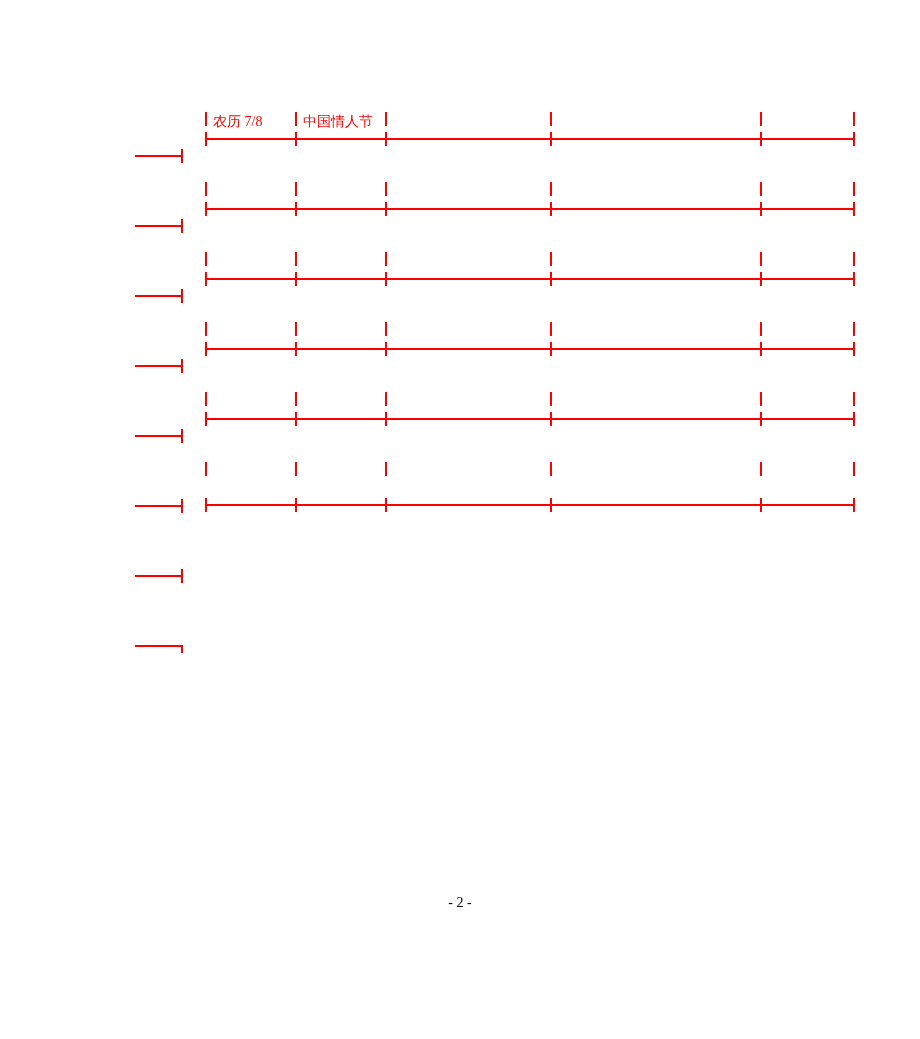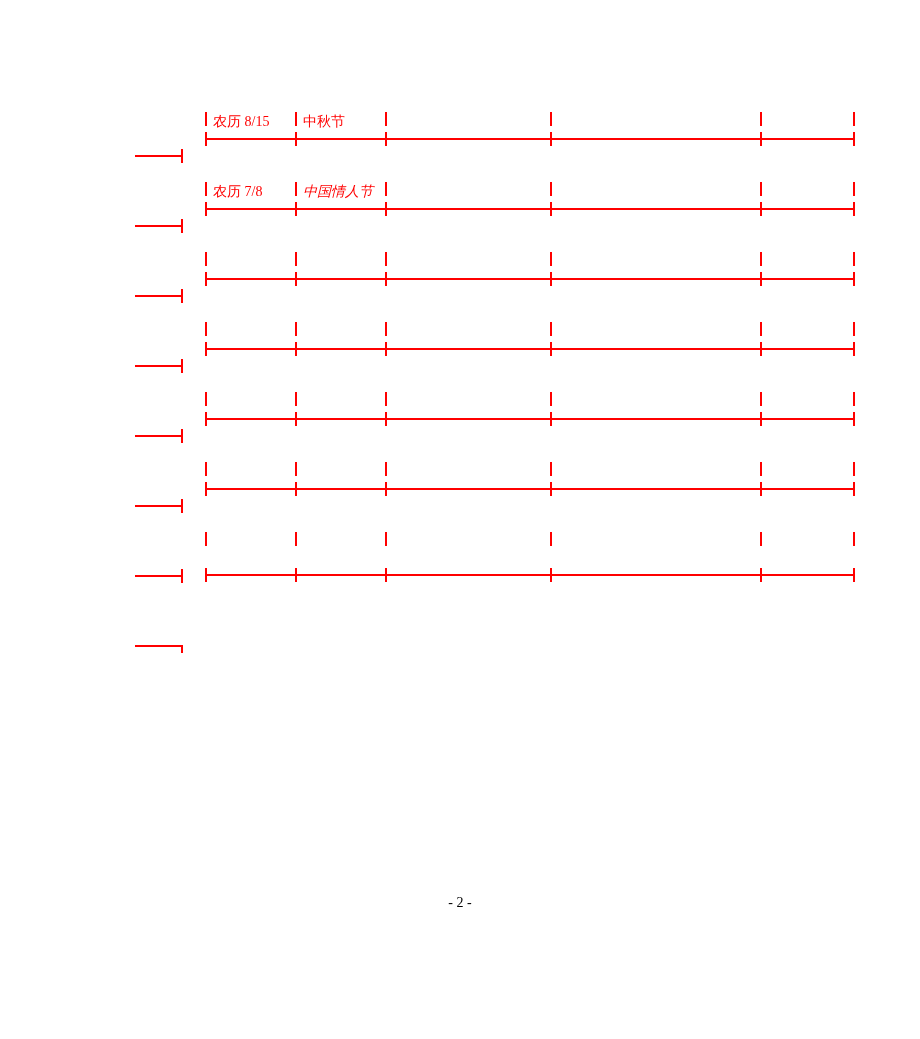--- a/index.html
+++ b/index.html
@@ -124,42 +124,22 @@
         <div class="tick top" style="left: 90px;"></div>
         <div class="tick bot" style="left: 90px;"></div>
         <div class="tick top" style="left: 180px;"></div>
         <div class="tick bot" style="left: 180px;"></div>
         <div class="tick top" style="left: 345px;"></div>
         <div class="tick bot" style="left: 345px;"></div>
         <div class="tick top" style="left: 555px;"></div>
         <div class="tick bot" style="left: 555px;"></div>
         <div class="tick top" style="left: 648px;"></div>
         <div class="tick bot" style="left: 648px;"></div>
-        <span class="cell-text" style="left: 8px;">农历 8/15</span>
-        <span class="cell-text" style="left: 98px;">中秋节</span>
-        <span class="cell-text" style="left: 188px;"></span>
-        <span class="cell-text" style="left: 353px;"></span>
-        <span class="cell-text" style="left: 563px;"></span>
-      </div>
-      <div class="trow">
-        <div class="baseline"></div>
-        <div class="tick top" style="left: 0px;"></div>
-        <div class="tick bot" style="left: 0px;"></div>
-        <div class="tick top" style="left: 90px;"></div>
-        <div class="tick bot" style="left: 90px;"></div>
-        <div class="tick top" style="left: 180px;"></div>
-        <div class="tick bot" style="left: 180px;"></div>
-        <div class="tick top" style="left: 345px;"></div>
-        <div class="tick bot" style="left: 345px;"></div>
-        <div class="tick top" style="left: 555px;"></div>
-        <div class="tick bot" style="left: 555px;"></div>
-        <div class="tick top" style="left: 648px;"></div>
-        <div class="tick bot" style="left: 648px;"></div>
         <span class="cell-text" style="left: 8px;">农历 7/8</span>
-        <span class="cell-text" style="left: 98px; font-style: italic;">中国情人节</span>
+        <span class="cell-text" style="left: 98px;">中国情人节</span>
         <span class="cell-text" style="left: 188px;"></span>
         <span class="cell-text" style="left: 353px;"></span>
         <span class="cell-text" style="left: 563px;"></span>
       </div>
       <div class="trow">
         <div class="baseline"></div>
         <div class="tick top" style="left: 0px;"></div>
         <div class="tick bot" style="left: 0px;"></div>
         <div class="tick top" style="left: 90px;"></div>
         <div class="tick bot" style="left: 90px;"></div>

